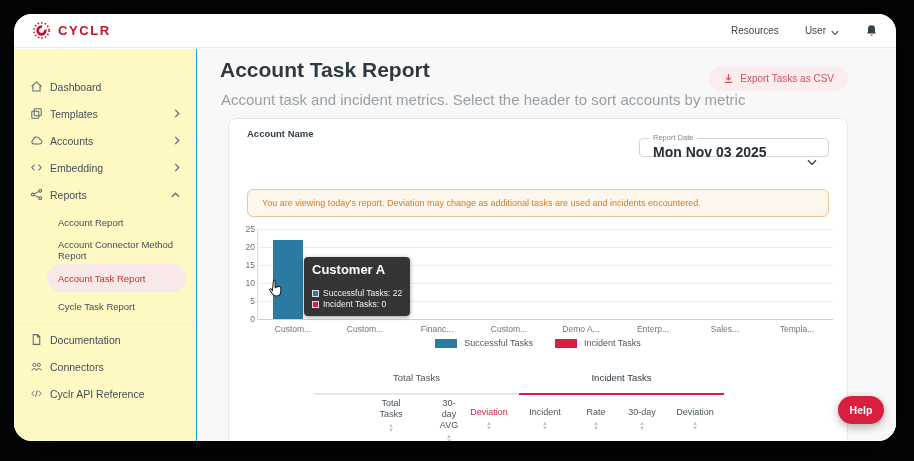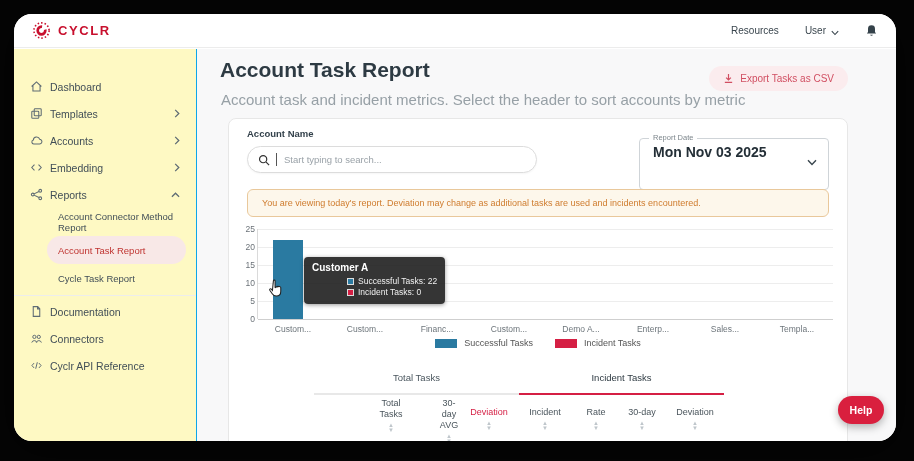--- a/index.html
+++ b/index.html
@@ -41,21 +41,21 @@
     border:1px solid #e7e7e7; border-radius:8px; }
   .field-label { position:absolute; left:18px; top:9px; font-size:9.5px; font-weight:700; color:#33414b; }
   .searchwrap { position:absolute; left:18px; top:27px; width:290px; height:27px; background:#fff;
     border:1px solid #dcdcdc; border-radius:14px; display:flex; align-items:center; padding:0 10px;
     box-shadow:0 1px 2px rgba(0,0,0,.04); }
   .searchwrap input { border:none; outline:none; flex:1; font-size:9.5px; color:#333;
     font-family:inherit; background:transparent; margin-left:7px; }
   .searchwrap input::placeholder { color:#9aa2a8; }
   .caret { width:1px; height:13px; background:#555; margin-left:6px; }
 
-  .datewrap { position:absolute; right:18px; top:19px; width:190px; height:52px;
+  .datewrap { position:absolute; right:18px; top:19px; width:190px; height:19px;
     border:1px solid #cfd4d8; border-radius:4px; background:#fff; cursor:pointer; }
   .date-label { position:absolute; top:-6px; left:9px; background:#fff; padding:0 4px;
     font-size:7.5px; color:#7d868c; }
   .date-value { position:absolute; left:13px; top:5px; font-size:14px; color:#242f37;font-weight:bold; }
   .date-chev { position:absolute; right:11px; top:13px; color:#3a464e; }
 
   .banner { position:absolute; left:18px; right:18px; top:70px; height:28px;
     background:var(--warning_bg); border:1px solid var(--warning_border); border-radius:6px;
     font-size:9px; color:var(--warning_text); line-height:26px; padding-left:14px; }
 
@@ -68,23 +68,23 @@
   .bar { position:absolute; bottom:0; width:30px; cursor:pointer; }
   .xlabels { position:absolute; left:18px; top:95px; width:576px; height:12px; }
   .xtick { position:absolute; width:72px; text-align:center; font-size:8.5px; color:#6d757b; cursor:pointer; }
   .legend { position:absolute; left:0; right:0; top:219px; display:flex; justify-content:center;
     gap:22px; font-size:9px; color:#555; }
   .legend-item { display:flex; align-items:center; gap:7px; cursor:pointer; }
   .swatch { width:22px; height:9px; display:inline-block; }
 
   .tooltip { position:absolute; left:75px; top:138px; background:rgba(25,25,25,.88); border-radius:4px;
     padding:5px 8px 6px; color:#fff; z-index:6; box-shadow:0 1px 4px rgba(0,0,0,.4); }
-  .tt-title { font-size:10px; font-weight:700; margin-bottom:3px; white-space:nowrap; }
+  .tt-title { font-size:13px; font-weight:700; margin-bottom:11px; white-space:nowrap; }
   .tt-row { display:flex; align-items:center; gap:4px; font-size:8.5px; color:#f0f0f0;
-    white-space:nowrap; line-height:11px;margin-left:35px; }
+    white-space:nowrap; line-height:11px; }
   .ttsw { width:7px; height:7px; display:inline-block; border:1px solid #ddd; flex:none; }
   .cursor-hand { position:absolute; left:38px; top:160px; z-index:7; pointer-events:none; }
 
   
   .tabbar { position:absolute; left:85px; top:244px; width:410px; display:flex; }
   .tab { flex:1; text-align:center; font-size:9.5px; color:#4a565e; padding:9px 0 10px;
     border-bottom:2px solid #e8e8e8; cursor:pointer; }
   .tab.active { border-bottom-color:var(--crimson); color:#2e3a42; }
 
   .thead { position:absolute; transform:translateX(-50%); top:279px; min-height:33px;
@@ -188,20 +188,21 @@
         </span>
       <span class="slabel">Reports</span>
       <span class="chev">
           <svg width="9" height="6" viewBox="0 0 10 6">
             <path d="M1 5 L5 1 L9 5" fill="none" stroke="currentColor" stroke-width="1.4"></path>
           </svg>
         </span>
     </div>
 
     <div class="sub-items">
+      <div class="sub-item">Account Report</div>
       <div class="sub-item">Account Connector Method Report</div>
       <div class="sub-item selected">Account Task Report</div>
       <div class="sub-item">Cycle Task Report</div>
     </div>
 
     <div class="side-divider"></div>
 
     <div class="side-item">
       <span class="sicon">
           <svg width="13" height="13" viewBox="0 0 16 16" fill="none" stroke="currentColor" stroke-width="1.3">
@@ -236,28 +237,20 @@
     <button class="export">
       <svg width="11" height="11" viewBox="0 0 12 12" fill="none" stroke="currentColor" stroke-width="1.3">
           <path d="M6 1 V7.2 M3.4 5 L6 7.6 L8.6 5 M2 10.3 H10"></path>
         </svg>
       <span>Export Tasks as CSV</span>
     </button>
 
     <section class="card">
       <div class="field-label">Account Name</div>
 
-      <div class="searchwrap">
-        <svg width="12" height="12" viewBox="0 0 14 14" fill="none" stroke="#333" stroke-width="1.4">
-            <circle cx="6" cy="6" r="4.2"></circle>
-            <path d="M9.2 9.2 L13 13"></path>
-          </svg>
-        <span class="caret"></span>
-        <input type="text" placeholder="Start typing to search..." style="">
-      </div>
 
       <div class="datewrap">
         <span class="date-label">Report Date</span>
         <span class="date-value">Mon Nov 03 2025</span>
         <span class="date-chev"><svg width="10" height="7" viewBox="0 0 10 7">
               <path d="M1 1.2 L5 5.4 L9 1.2" fill="none" stroke="#3a464e" stroke-width="1.4"></path>
             </svg></span>
       </div>
 
       <div class="banner">You are viewing today's report. Deviation may change as additional tasks are used and incidents encountered.</div>

